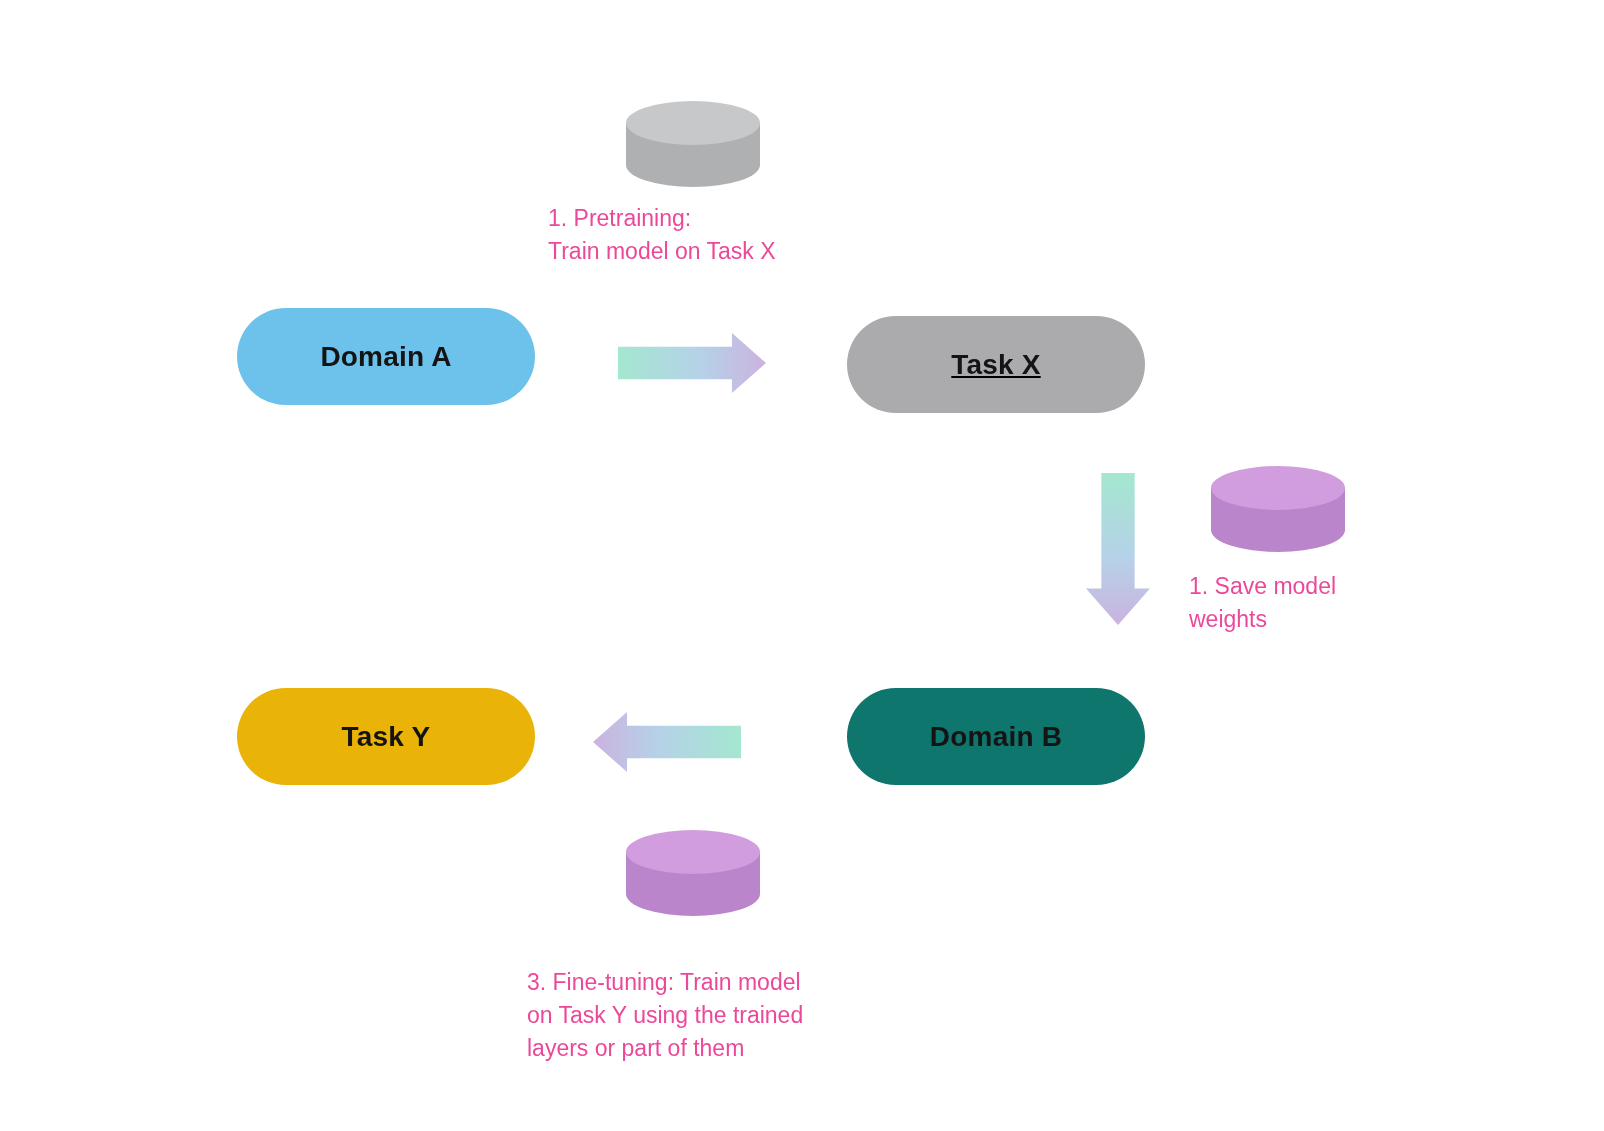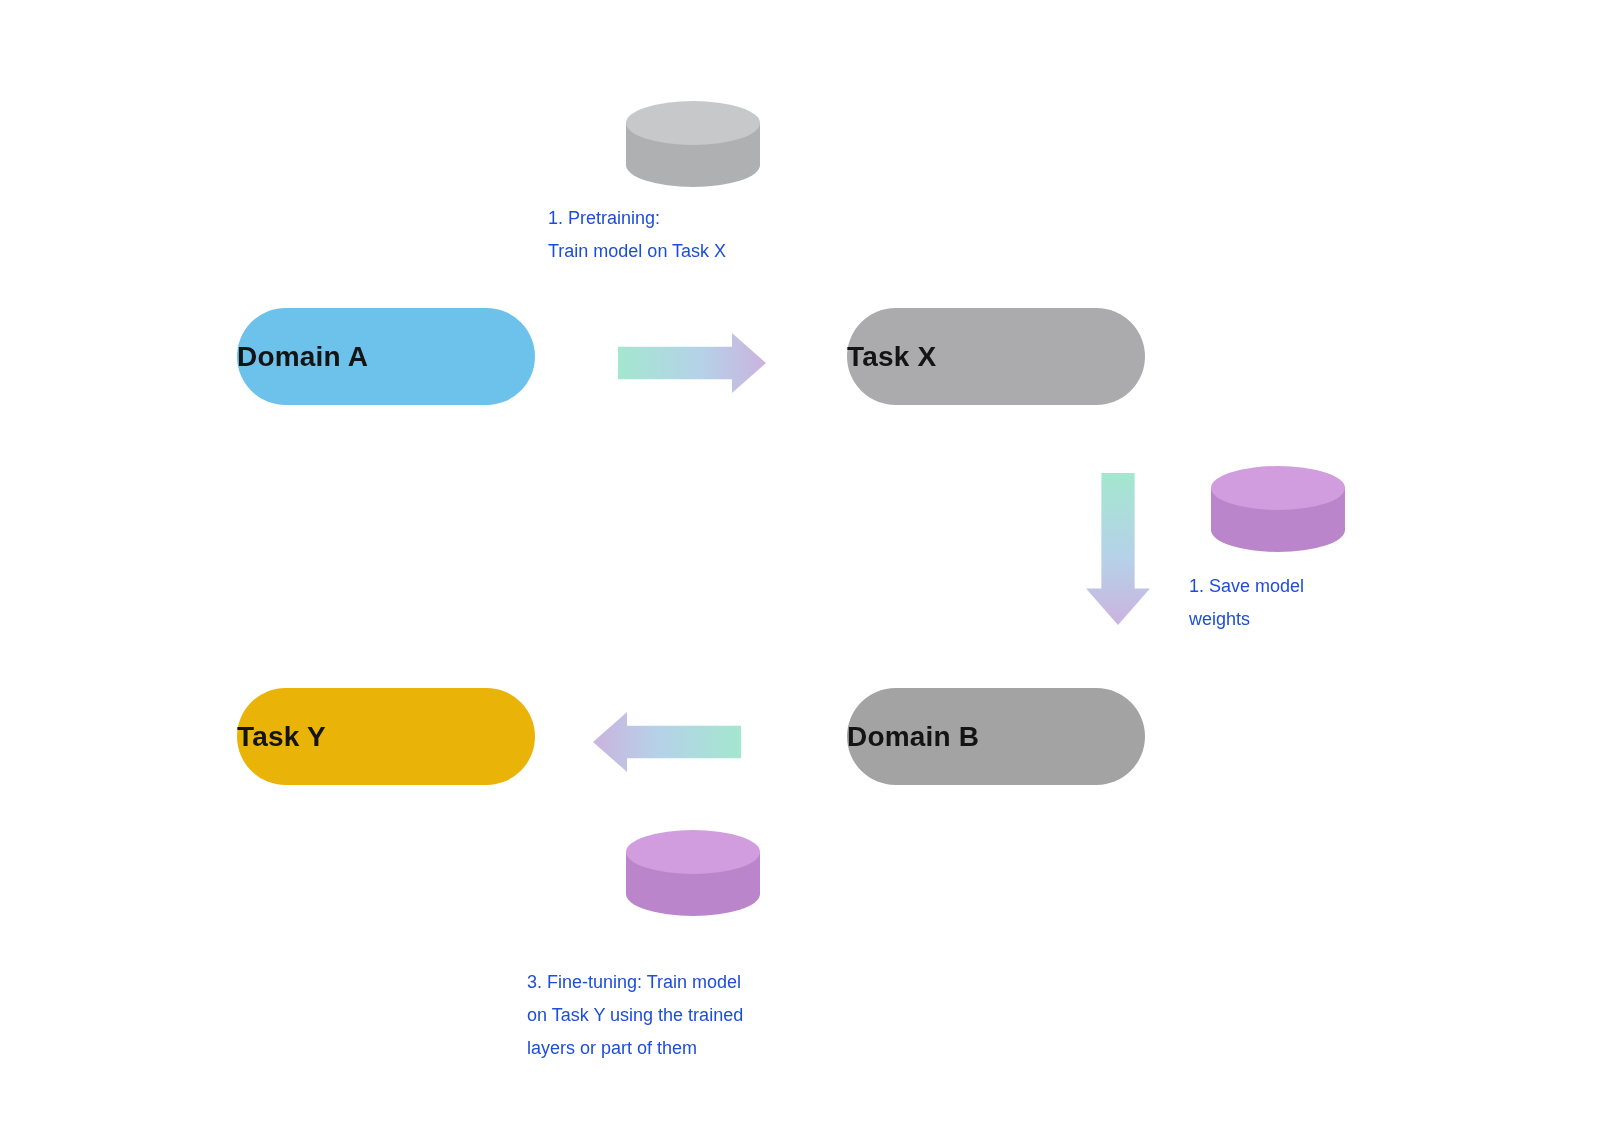--- a/index.html
+++ b/index.html
@@ -20,30 +20,30 @@
   }
 
   
   .pill {
     position: absolute;
     width: 298px;
     height: 97px;
     border-radius: 48.5px;
     display: flex;
     align-items: center;
-    justify-content: flex-start;
+    justify-content: center;
   }
   .pill-label {
     font-size: 28px;
     font-weight: 700;
     color: #141414;
     letter-spacing: 0.2px;
   }
   .pill-domain-a { left: 237px; top: 308px; }
-  .pill-task-x   { left: 847px; top: 308px; }
+  .pill-task-x   { left: 847px; top: 316px; text-decoration: underline; }
   .pill-task-y   { left: 237px; top: 688px; }
   .pill-domain-b { left: 847px; top: 688px; }
 
   
   .arrow { position: absolute; }
   .arrow-right {
     left: 618px; top: 333px;
     width: 148px; height: 60px;
     clip-path: polygon(0 23%, 77% 23%, 77% 0, 100% 50%, 77% 100%, 77% 77%, 0 77%);
   }
@@ -76,23 +76,23 @@
     width: 134px; height: 44px;
     border-radius: 50%;
   }
   .cyl-pretrain { left: 626px;  top: 101px; }
   .cyl-save     { left: 1211px; top: 466px; }
   .cyl-finetune { left: 626px;  top: 830px; }
 
   
   .note {
     position: absolute;
-    font-size: 18px;
+    font-size: 23px;
     line-height: 33px;
-    color: #1d4ed8;
+    color: #ec4899;
     white-space: pre-line;
   }
   .note-pretraining { left: 548px;  top: 202px; }
   .note-save        { left: 1189px; top: 570px; }
   .note-finetune    { left: 527px;  top: 933px; margin-top: 33px; }
 </style>
 </head>
 <body>
 
 <div class="canvas">
@@ -122,21 +122,21 @@
   </div>
   <div class="note note-save">1. Save model
 weights</div>
 
   <div class="pill pill-task-y" style="background-color: #eab308;">
     <span class="pill-label">Task Y</span>
   </div>
 
   <div class="arrow arrow-left" style="background: linear-gradient(270deg, rgb(164, 231, 207) 0%, rgb(181, 210, 232) 55%, rgb(203, 179, 223) 100%);"></div>
 
-  <div class="pill pill-domain-b" style="background-color: #a3a3a3;">
+  <div class="pill pill-domain-b" style="background-color: #0f766e;">
     <span class="pill-label">Domain B</span>
   </div>
 
   <div class="cylinder cyl-finetune">
     <div class="cyl-body" style="background-color: rgb(186, 133, 203);"></div>
     <div class="cyl-top" style="background-color: rgb(209, 157, 222);"></div>
   </div>
   <div class="note note-finetune">3. Fine-tuning: Train model
 on Task Y using the trained
 layers or part of them</div>

